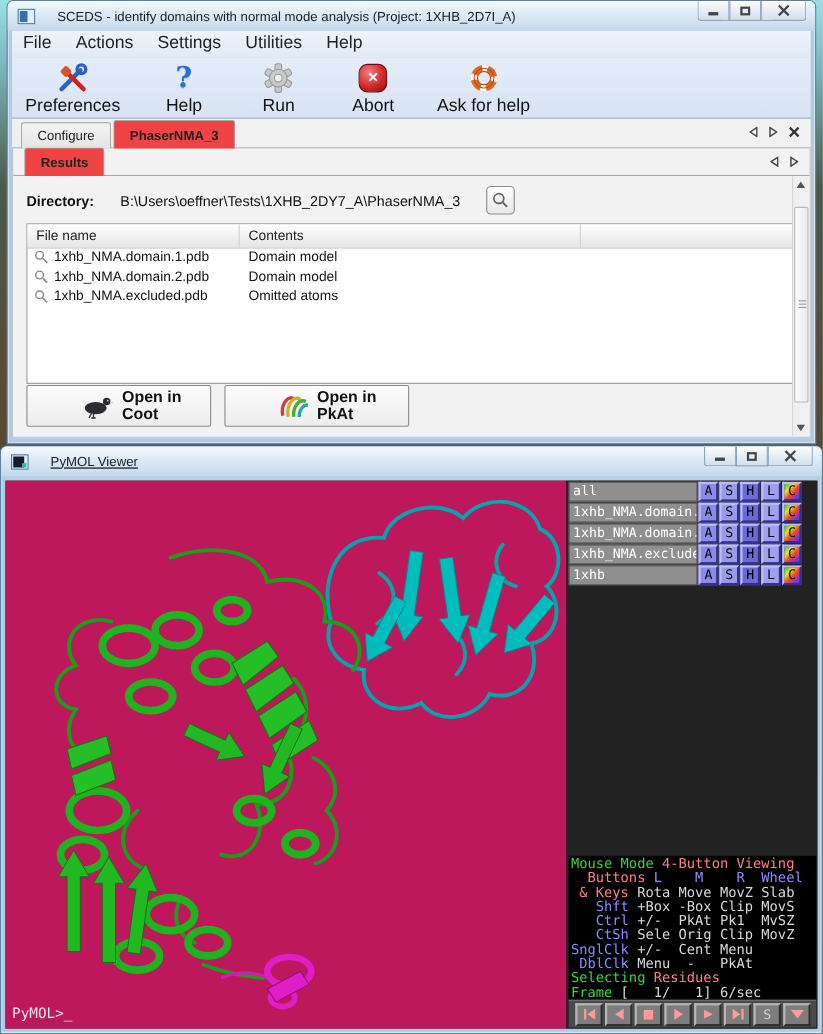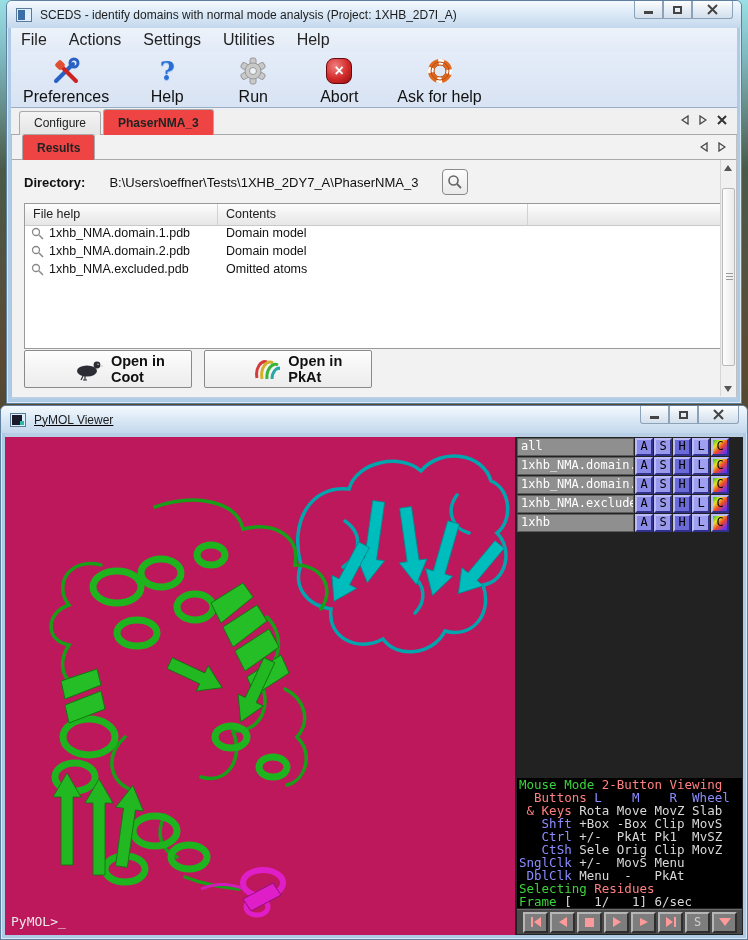--- a/index.html
+++ b/index.html
@@ -3,21 +3,21 @@
 <meta charset="utf-8">
 <style>
   * { margin:0; padding:0; box-sizing:border-box; }
   html,body { width:748px; height:940px; }
   body { font-family:"Liberation Sans", sans-serif; position:relative; overflow:hidden;
          background:linear-gradient(180deg,#9adfe4 0%,#7db9c0 6%,#4a5a48 18%,#5c4a33 38%,#37462f 60%,#2c3a28 80%,#20301e 100%); }
   .win { position:absolute; border:1px solid #5f7f9e; border-radius:6px 6px 0 0;
          box-shadow:inset 0 0 0 1px rgba(255,255,255,.55), inset 0 0 0 4px rgba(173,203,230,.92); background:#b8cfe6; }
   .titlebar { height:27px; display:flex; align-items:center; padding:0 6px 0 9px; position:relative;
               background:linear-gradient(180deg,#f4f9fd 0%,#dceaf7 45%,#c4d8ec 100%); border-radius:5px 5px 0 0; }
-  .titletext { font-size:12px; color:#1c1c1c; margin-left:8px; white-space:nowrap; }
+  .titletext { font-size:12px; color:#1c1c1c; margin-left:20px; white-space:nowrap; }
   .capbtns { position:absolute; right:8px; top:0; display:flex; }
   .capbtn { width:29px; height:18px; border:1px solid #8ca2b8; border-top:none; background:linear-gradient(180deg,#fdfefe,#e8eff6 45%,#d3dfec);
             display:flex; align-items:center; justify-content:center; }
   .capbtn.min { border-radius:0 0 0 3px; }
   .capbtn.cls { width:41px; border-radius:0 0 3px 0; }
   .glyph-min { width:9px; height:3px; background:#444; margin-top:6px; }
   .glyph-max { width:9px; height:8px; border:2px solid #444; }
   .winicon { width:16px; height:14px; background:#dfeefc; border:1px solid #5a7a9a; display:inline-block; position:relative; }
   .winicon::after { content:""; position:absolute; left:1px; top:1px; width:7px; height:10px; background:#3a6ea5; }
   .pymolicon::after { background:#1a1a2a; width:10px; height:10px; }
@@ -218,21 +218,21 @@
         <span class="searchbtn">
           <svg width="16" height="16">
             <circle cx="6.5" cy="6.5" r="4.5" fill="none" stroke="#666" stroke-width="1.6"></circle>
             <path d="M10,10 L14,14" stroke="#666" stroke-width="1.8"></path>
           </svg>
         </span>
       </div>
 
       <div class="filetable">
         <div class="thead">
-          <span class="th c1">File help</span>
+          <span class="th c1">File name</span>
           <span class="th c2">Contents</span>
           <span class="th c3"></span>
         </div>
         <div class="trow">
           <span class="td1">
               <svg width="13" height="13">
                 <circle cx="5" cy="5" r="3.5" fill="none" stroke="#888" stroke-width="1.3"></circle>
                 <path d="M8,8 L12,12" stroke="#888" stroke-width="1.5"></path>
               </svg>
             <span>1xhb_NMA.domain.1.pdb</span>
@@ -428,27 +428,27 @@
       <div class="objrow">
         <span class="objname">1xhb</span>
         <span class="ob a">A</span>
         <span class="ob s">S</span>
         <span class="ob h">H</span>
         <span class="ob l">L</span>
         <span class="ob c">C</span>
       </div>
 
       <div class="mousepanel">
-          <div class="mline"><span class="m-g">Mouse Mode </span><span class="m-s">2-Button Viewing</span></div>
+          <div class="mline"><span class="m-g">Mouse Mode </span><span class="m-s">4-Button Viewing</span></div>
           <div class="mline"><span class="m-s">  Buttons </span><span class="m-b">L    M    R  Wheel</span></div>
           <div class="mline"><span class="m-s"> &amp; Keys </span><span class="m-w">Rota Move MovZ Slab</span></div>
           <div class="mline"><span class="m-b">   Shft </span><span class="m-w">+Box -Box Clip MovS</span></div>
           <div class="mline"><span class="m-b">   Ctrl </span><span class="m-w">+/-  PkAt Pk1  MvSZ</span></div>
           <div class="mline"><span class="m-b">   CtSh </span><span class="m-w">Sele Orig Clip MovZ</span></div>
-          <div class="mline"><span class="m-b">SnglClk </span><span class="m-w">+/-  MovS Menu</span></div>
+          <div class="mline"><span class="m-b">SnglClk </span><span class="m-w">+/-  Cent Menu</span></div>
           <div class="mline"><span class="m-b"> DblClk </span><span class="m-w">Menu  -   PkAt</span></div>
           <div class="mline"><span class="m-g">Selecting </span><span class="m-s">Residues</span></div>
           <div class="mline"><span class="m-g">Frame </span><span class="m-w">[   1/   1] 6/sec</span></div>
         </div>
 
       <div class="playbar">
         <span class="pbtn">
           <svg width="12" height="10">
               <rect x="1" y="0" width="2" height="10" fill="#ff9a9a"></rect>
               <path d="M11,0 L4,5 L11,10 Z" fill="#ff9a9a"></path>

